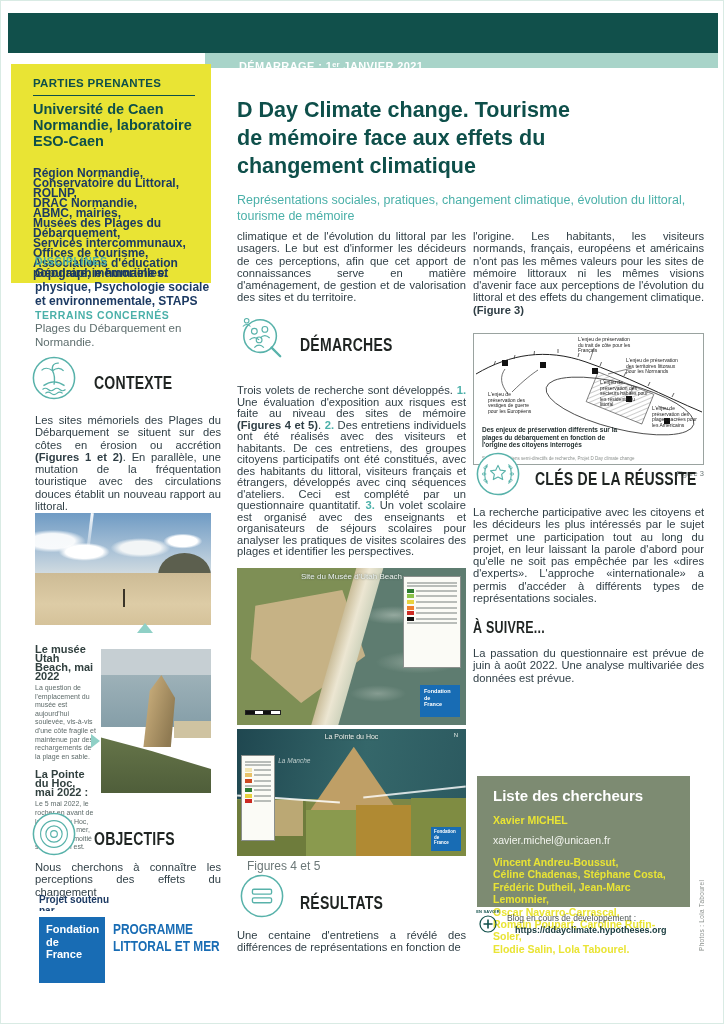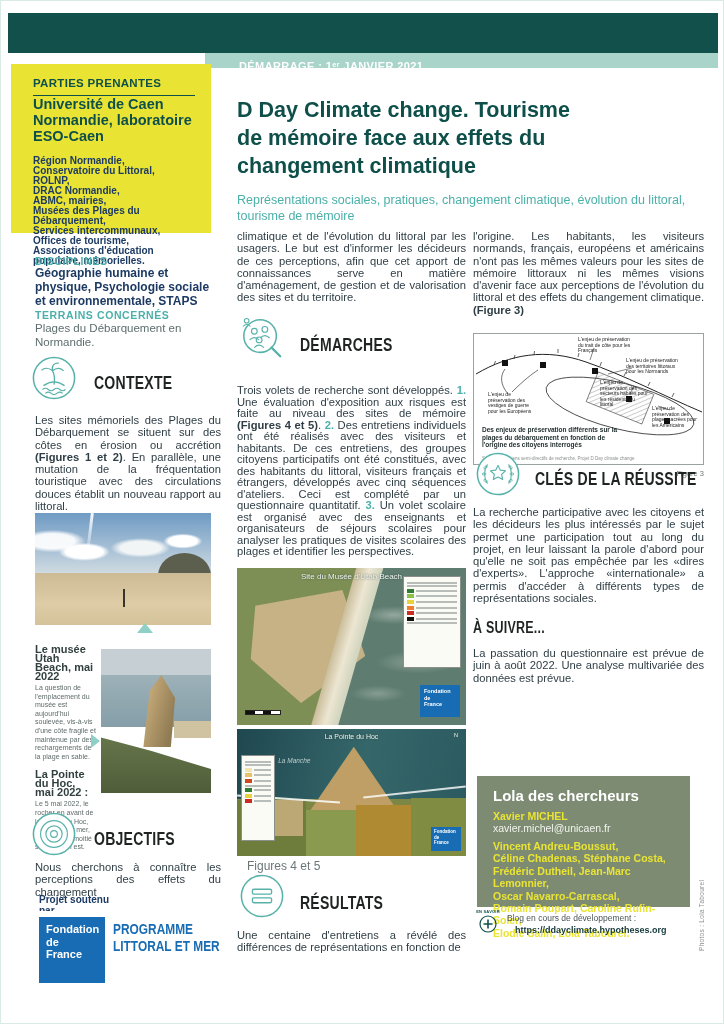--- a/index.html
+++ b/index.html
@@ -31,24 +31,24 @@
 <body>
 
 <div class="page">
 
   <div class="abs" style="left:7px;top:12px;width:710px;height:40px;background:#11504b;"></div>
 
   <div class="abs" style="left:204px;top:52px;width:513px;height:15px;background:#a8d4c9;line-height:24px;padding-left:34px;box-sizing:border-box;">
     <span style="color:#fff;font-weight:700;font-size:11px;letter-spacing:.4px;">DÉMARRAGE : 1ᵉʳ JANVIER 2021</span>
   </div>
 
-  <div class="abs" style="left:10px;top:63px;width:200px;height:169px;background:#e9e434;box-sizing:border-box;padding:13px 16px 0 22px;">
+  <div class="abs" style="left:10px;top:63px;width:200px;height:219px;background:#e9e434;box-sizing:border-box;padding:13px 16px 0 22px;">
     <div style="color:#0e4f4a;font-weight:700;font-size:11.5px;letter-spacing:.3px;">PARTIES PRENANTES</div>
-    <div style="margin-top:6px;border-top:1px solid #0e4f4a;color:#0e4f4a;font-weight:700;font-size:14.5px;line-height:16px;">Université de Caen Normandie, laboratoire ESO-Caen</div>
-    <div style="margin-top:12px;font-size:10px;line-height:10px;font-weight:700;" class="navy">
+    <div style="margin-top:6px;border-top:1px solid #0e4f4a;padding-top:5px;color:#0e4f4a;font-weight:700;font-size:14.5px;line-height:16px;">Université de Caen Normandie, laboratoire ESO-Caen</div>
+    <div style="margin-top:19px;font-size:12px;line-height:10px;font-weight:700;" class="navy">
       <div>Région Normandie,</div>
       <div>Conservatoire du Littoral,</div>
       <div>ROLNP,</div>
       <div>DRAC Normandie,</div>
       <div>ABMC, mairies,</div>
       <div>Musées des Plages du Débarquement,</div>
       <div>Services intercommunaux,</div>
       <div>Offices de tourisme,</div>
       <div>Associations d'éducation populaire, mémorielles.</div>
     </div>
@@ -337,22 +337,22 @@
   </div>
   <div class="abs" style="left:534px;top:468px;"><span class="sec-h">CLÉS DE LA RÉUSSITE</span></div>
   <div class="abs jt" style="left:472px;top:505px;width:231px;">La recherche participative avec les citoyens et les décideurs les plus intéressés par le sujet permet une participation tout au long du projet, en leur laissant la parole d'abord pour qu'elle ne soit pas empêchée par les «dires d'experts». L'approche «internationale» a permis d'accéder à différents types de représentations sociales.</div>
 
   <div class="abs" style="left:472px;top:618px;"><span class="sec-h" style="font-size:16px;">À SUIVRE...</span></div>
   <div class="abs jt" style="left:472px;top:645px;width:231px;">
     <p style="margin:1px 0 0;">La passation du questionnaire est prévue de juin à août 2022. Une analyse multivariée des données est prévue.</p>
   </div>
 
   <div class="abs" style="left:476px;top:775px;width:213px;height:131px;background:#7d8b72;box-sizing:border-box;padding:11px 14px 0 16px;">
-    <div style="color:#fff;font-weight:700;font-size:15px;">Lola des chercheurs</div>
-    <div style="margin-top:6px;font-size:10.5px;line-height:12px;">
+    <div style="color:#fff;font-weight:700;font-size:15px;">Liste des chercheurs</div>
+    <div style="margin-top:6px;font-size:10.5px;line-height:20px;">
       <span style="color:#e9e434;font-weight:700;">Xavier MICHEL</span>
       <span style="color:#f2f4ee;">xavier.michel@unicaen.fr</span>
     </div>
     <div style="margin-top:6px;color:#e9e434;font-weight:700;font-size:10.5px;line-height:12.4px;">
       <div>Vincent Andreu-Boussut,</div>
       <div>Céline Chadenas, Stéphane Costa,</div>
       <div>Frédéric Dutheil, Jean-Marc Lemonnier,</div>
       <div>Oscar Navarro-Carrascal,</div>
       <div>Romain Poupart, Caroline Rufin-Soler,</div>
       <div>Elodie Salin, Lola Tabourel.</div>

